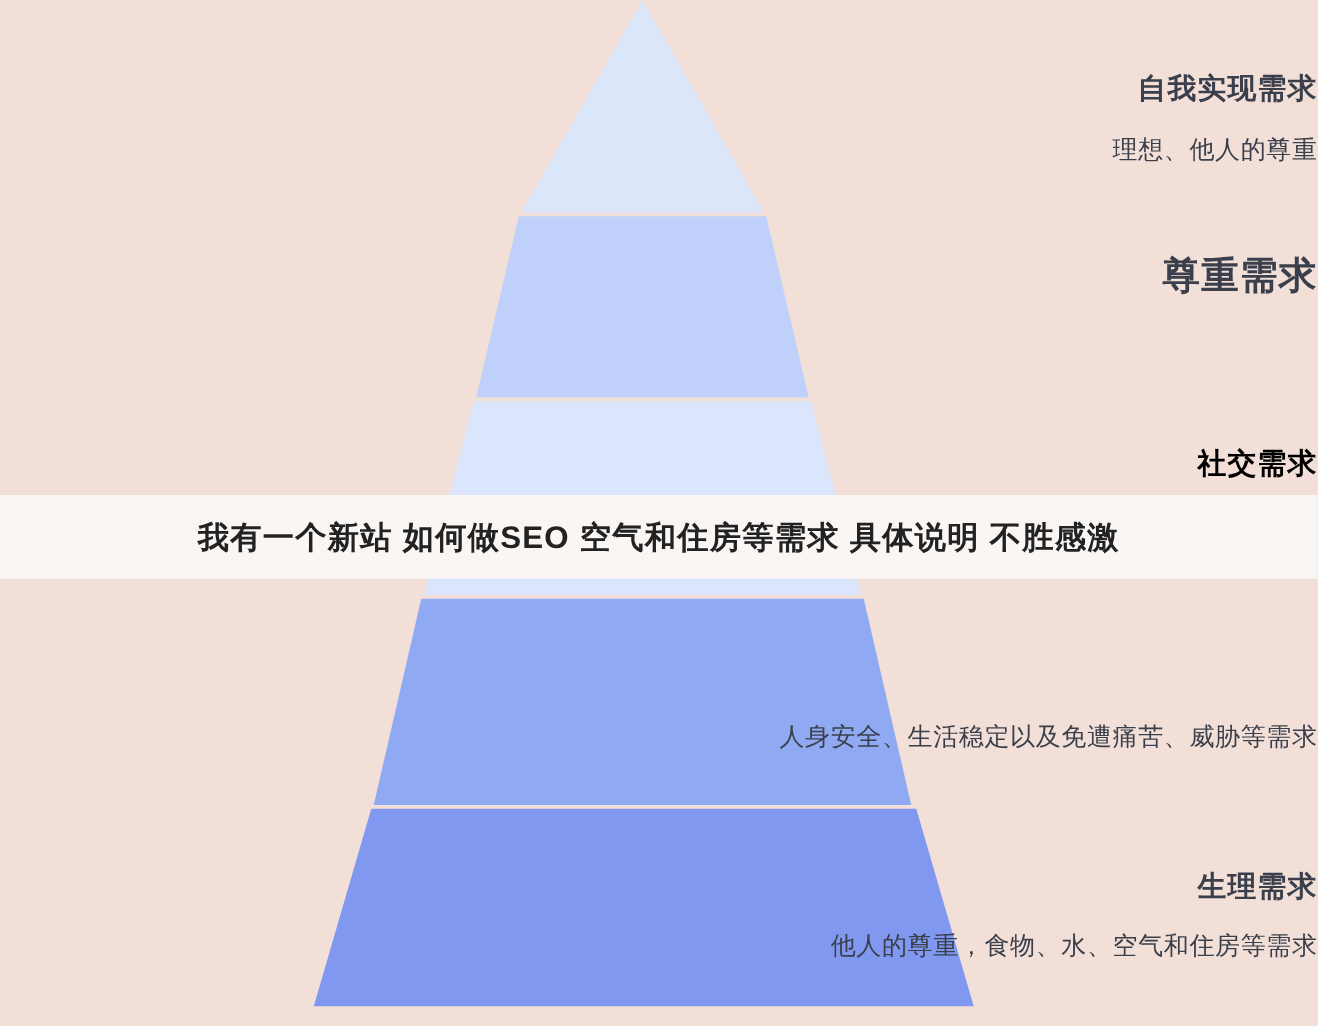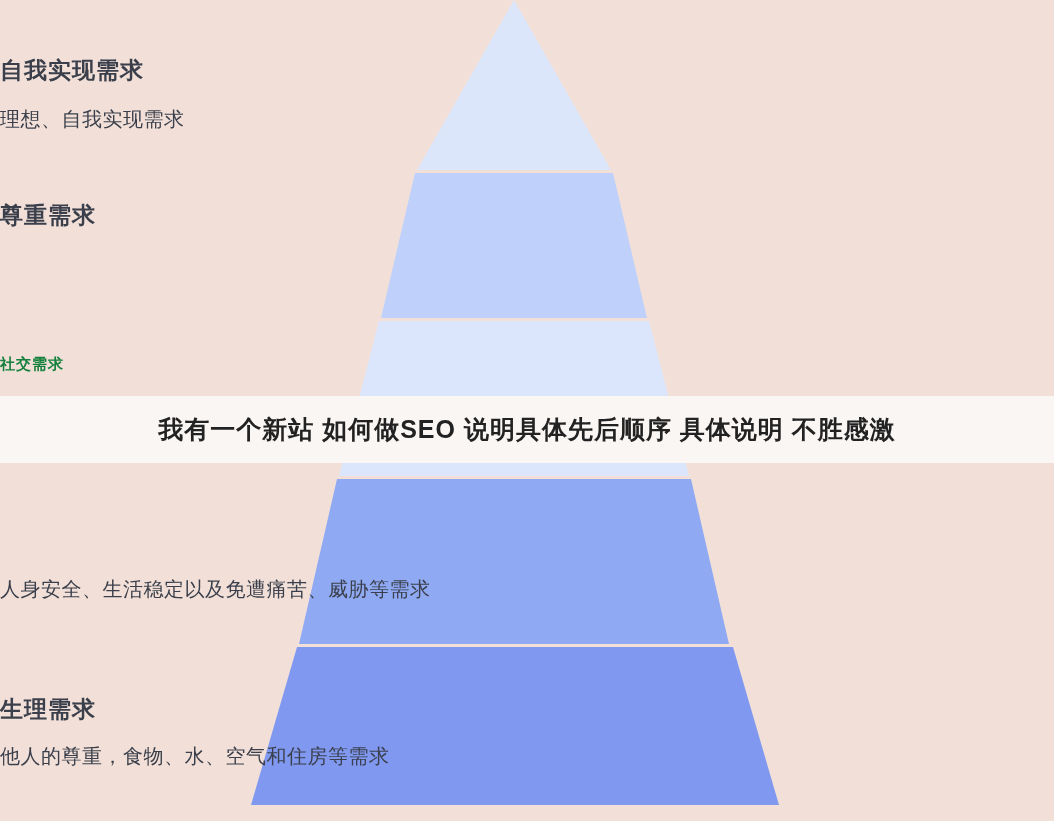--- a/index.html
+++ b/index.html
@@ -22,39 +22,39 @@
   .pyramid-svg {
     position: absolute;
     left: 0;
     top: 0;
     width: 1054px;
     height: 821px;
   }
   .layer-text {
     position: absolute;
     width: 100%;
-    text-align: left;
+    text-align: right;
     color: #3a3f4b;
     pointer-events: none;
   }
   .layer-title {
     font-weight: bold;
     letter-spacing: 1px;
   }
   .layer-sub {
     letter-spacing: 0.5px;
   }
   
   .lvl1-title { top: 55px; font-size: 23px; }
   .lvl1-sub   { top: 106px; font-size: 20px; }
   
-  .lvl2-title { top: 200px; font-size: 23px; }
+  .lvl2-title { top: 200px; font-size: 30px; }
   .lvl2-sub   { top: 251px; font-size: 20px; }
   
-  .lvl3-title { top: 355px; font-size: 15px; color: #15803d; }
+  .lvl3-title { top: 355px; font-size: 23px; color: #000000; }
   .lvl3-sub   { top: 413px; font-size: 20px; color: #cfcfd4; }
   
   .lvl4-title { top: 527px; font-size: 23px; }
   .lvl4-sub   { top: 576px; font-size: 20px; }
   
   .lvl5-title { top: 694px; font-size: 23px; }
   .lvl5-sub   { top: 743px; font-size: 20px; }
 
   
   .banner {
@@ -88,29 +88,29 @@
     <polygon points="415,173 613,173 647,318 381,318" fill="#bfd0fa"></polygon>
 
     <polygon points="379,321 649,321 689,476 339,476" fill="#dbe6fd"></polygon>
 
     <polygon points="337,479 691,479 729,644 299,644" fill="#8fa9f2"></polygon>
 
     <polygon points="297,647 733,647 779,805 251,805" fill="#8098f0"></polygon>
   </svg>
 
   <div class="layer-text layer-title lvl1-title">自我实现需求</div>
-  <div class="layer-text layer-sub lvl1-sub">理想、自我实现需求</div>
+  <div class="layer-text layer-sub lvl1-sub">理想、他人的尊重</div>
 
   <div class="layer-text layer-title lvl2-title">尊重需求</div>
 
   <div class="layer-text layer-title lvl3-title">社交需求</div>
   <div class="layer-text layer-sub lvl3-sub">情感、归属感</div>
 
   <div class="layer-text layer-title lvl5-title">生理需求</div>
 
   <div class="layer-text layer-sub lvl4-sub">人身安全、生活稳定以及免遭痛苦、威胁等需求</div>
   <div class="layer-text layer-sub lvl5-sub">他人的尊重，食物、水、空气和住房等需求</div>
 
   <div class="banner">
-    <span class="banner-text">我有一个新站 如何做SEO 说明具体先后顺序 具体说明 不胜感激</span>
+    <span class="banner-text">我有一个新站 如何做SEO 空气和住房等需求 具体说明 不胜感激</span>
   </div>
 
 </div>
 
 </body></html>

